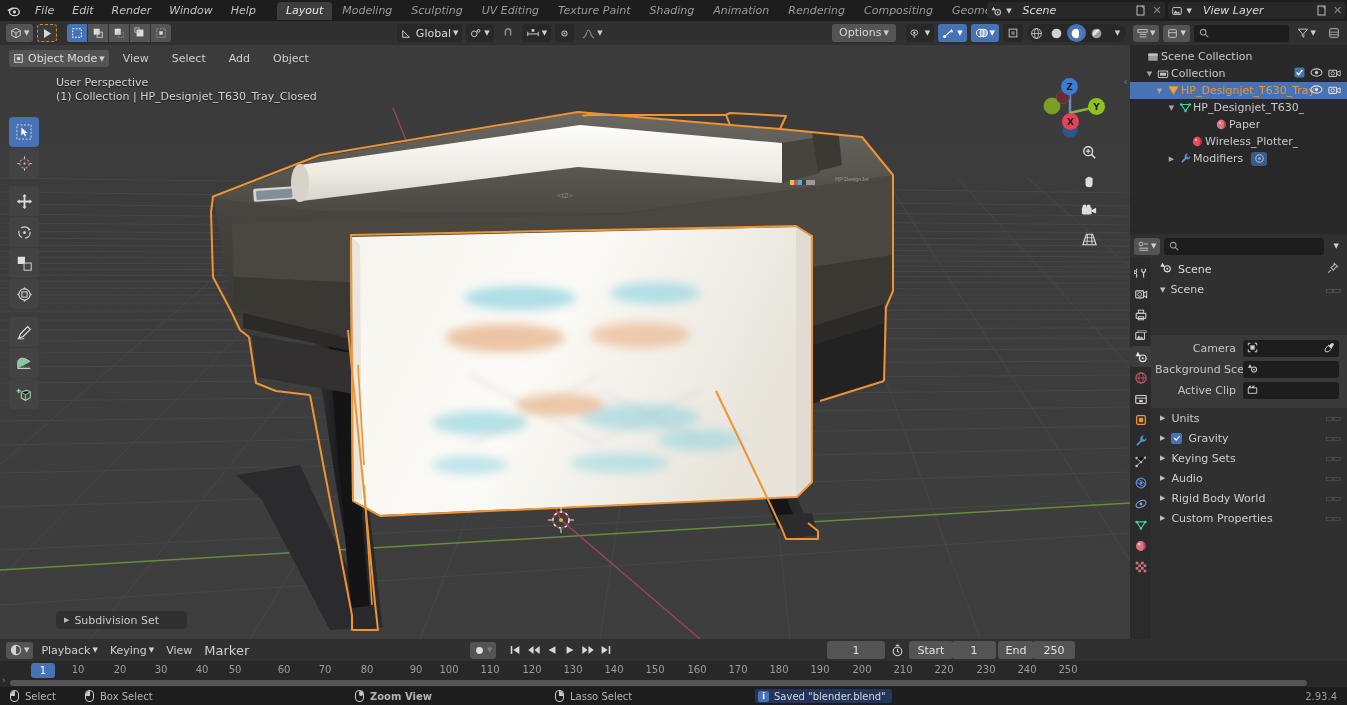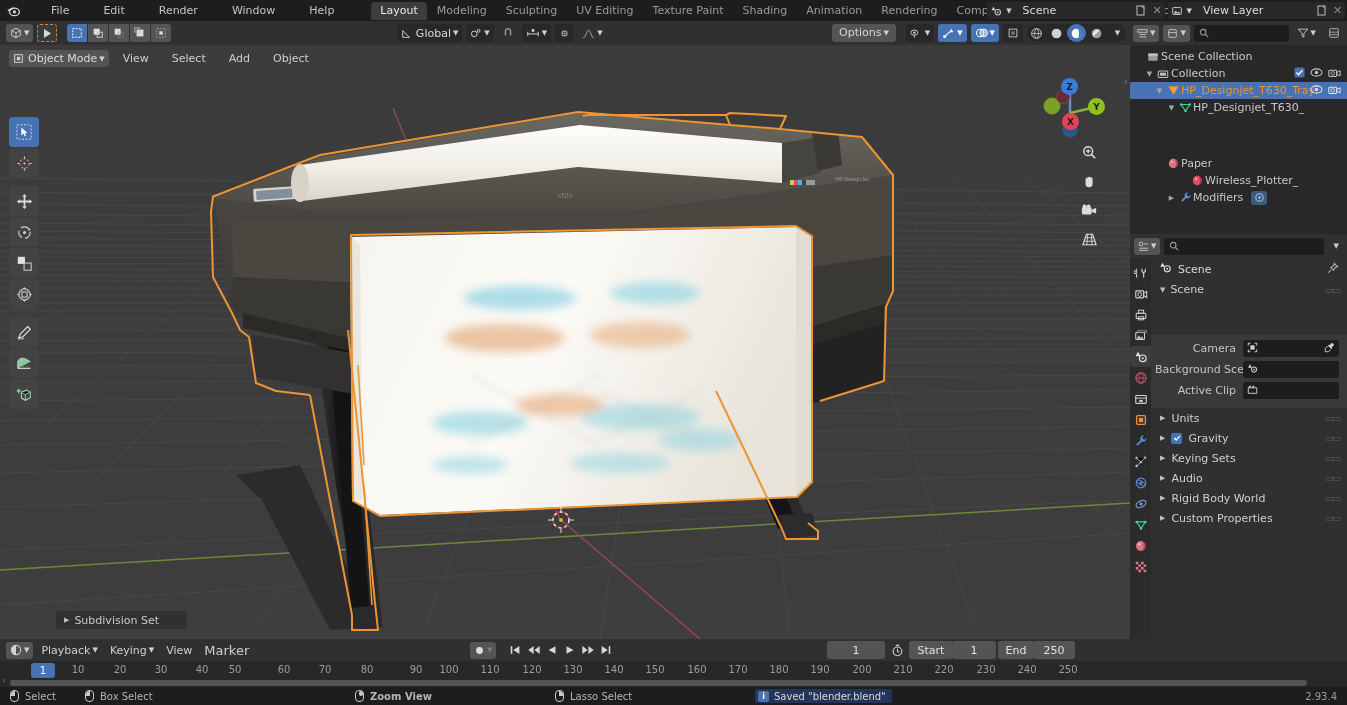--- a/index.html
+++ b/index.html
@@ -10,21 +10,21 @@
     font-size: 11px;
     color: #e5e5e5;
     overflow: hidden;
     user-select: none;
   }
   #app { position: relative; width: 1347px; height: 705px; }
 
   
   .topbar {
     position: absolute; left:0; top:0; width:1347px; height:21px;
-    background:#1d1d1d; display:flex; align-items:center; gap:16px;
+    background:#1d1d1d; display:flex; align-items:center; gap:0;font-style:italic;
   }
   .blender-logo {
     width: 26px; height:21px; display:flex; align-items:center; justify-content:center;
   }
   .blender-logo svg { display:block; }
   .menu-item {
     padding: 0 9px; height:21px; line-height:21px; color:#c3c3c3; font-size:11px;
     white-space:nowrap; border-radius:3px;
   }
   .wstabs { display:flex; align-items:center; margin-left:12px; gap:1px; height:21px; }
@@ -630,20 +630,24 @@
           </svg>
         <span style="margin-left:4px;font-size:11px;color:#dcdcdc;">Object Mode</span>
         <span class="chev">▼</span>
       </div>
       <span class="menu-item" style="color:#cecece">View</span>
       <span class="menu-item" style="color:#cecece">Select</span>
       <span class="menu-item" style="color:#cecece">Add</span>
       <span class="menu-item" style="color:#cecece">Object</span>
     </div>
 
+    <div class="vp-text">
+      <div>User Perspective</div>
+      <div>(1) Collection | HP_Designjet_T630_Tray_Closed</div>
+    </div>
 
     <div class="vtool">
       <div class="t active">
         <svg width="16" height="16" viewBox="0 0 18 18">
             <rect x="1" y="1" width="16" height="16" fill="none" stroke="#cfd8e8" stroke-width="1.1" stroke-dasharray="2.2 1.8"></rect>
             <path d="M6 4 L6 13 L8.4 10.6 L10 14 L11.6 13.2 L10 10 L13 10 Z" fill="#fff"></path>
           </svg>
       </div>
       <div class="t">
         <svg width="17" height="17" viewBox="0 0 19 19">
@@ -866,21 +870,21 @@
           <svg width="13" height="13" viewBox="0 0 15 15">
               <path d="M2.5 4 L12.5 4 L7.5 11.5 Z" fill="none" stroke="#3fd6a0" stroke-width="1.2"></path>
               <circle cx="2.5" cy="4" r="1.4" fill="#3fd6a0"></circle>
               <circle cx="12.5" cy="4" r="1.4" fill="#3fd6a0"></circle>
               <circle cx="7.5" cy="11.5" r="1.4" fill="#3fd6a0"></circle>
             </svg>
         </span>
         <span class="lbl">HP_Designjet_T630_</span>
       </div>
 
-      <div class="out-row" style="padding-left:24px;margin-top:39px;">
+      <div class="out-row" style="padding-left:72px;">
         <span class="tri"></span>
         <span class="ic">
           <svg width="13" height="13" viewBox="0 0 15 15">
               <circle cx="7.5" cy="7.5" r="5.4" fill="#b24a56"></circle>
               <path d="M7.5 2.1 a5.4 5.4 0 0 0 0 10.8 a2.8 5.4 0 0 0 0 -10.8" fill="#d97582"></path>
               <circle cx="5.8" cy="5.6" r="1.3" fill="#e8c0c5"></circle>
             </svg>
         </span>
         <span class="lbl">Paper</span>
       </div>

